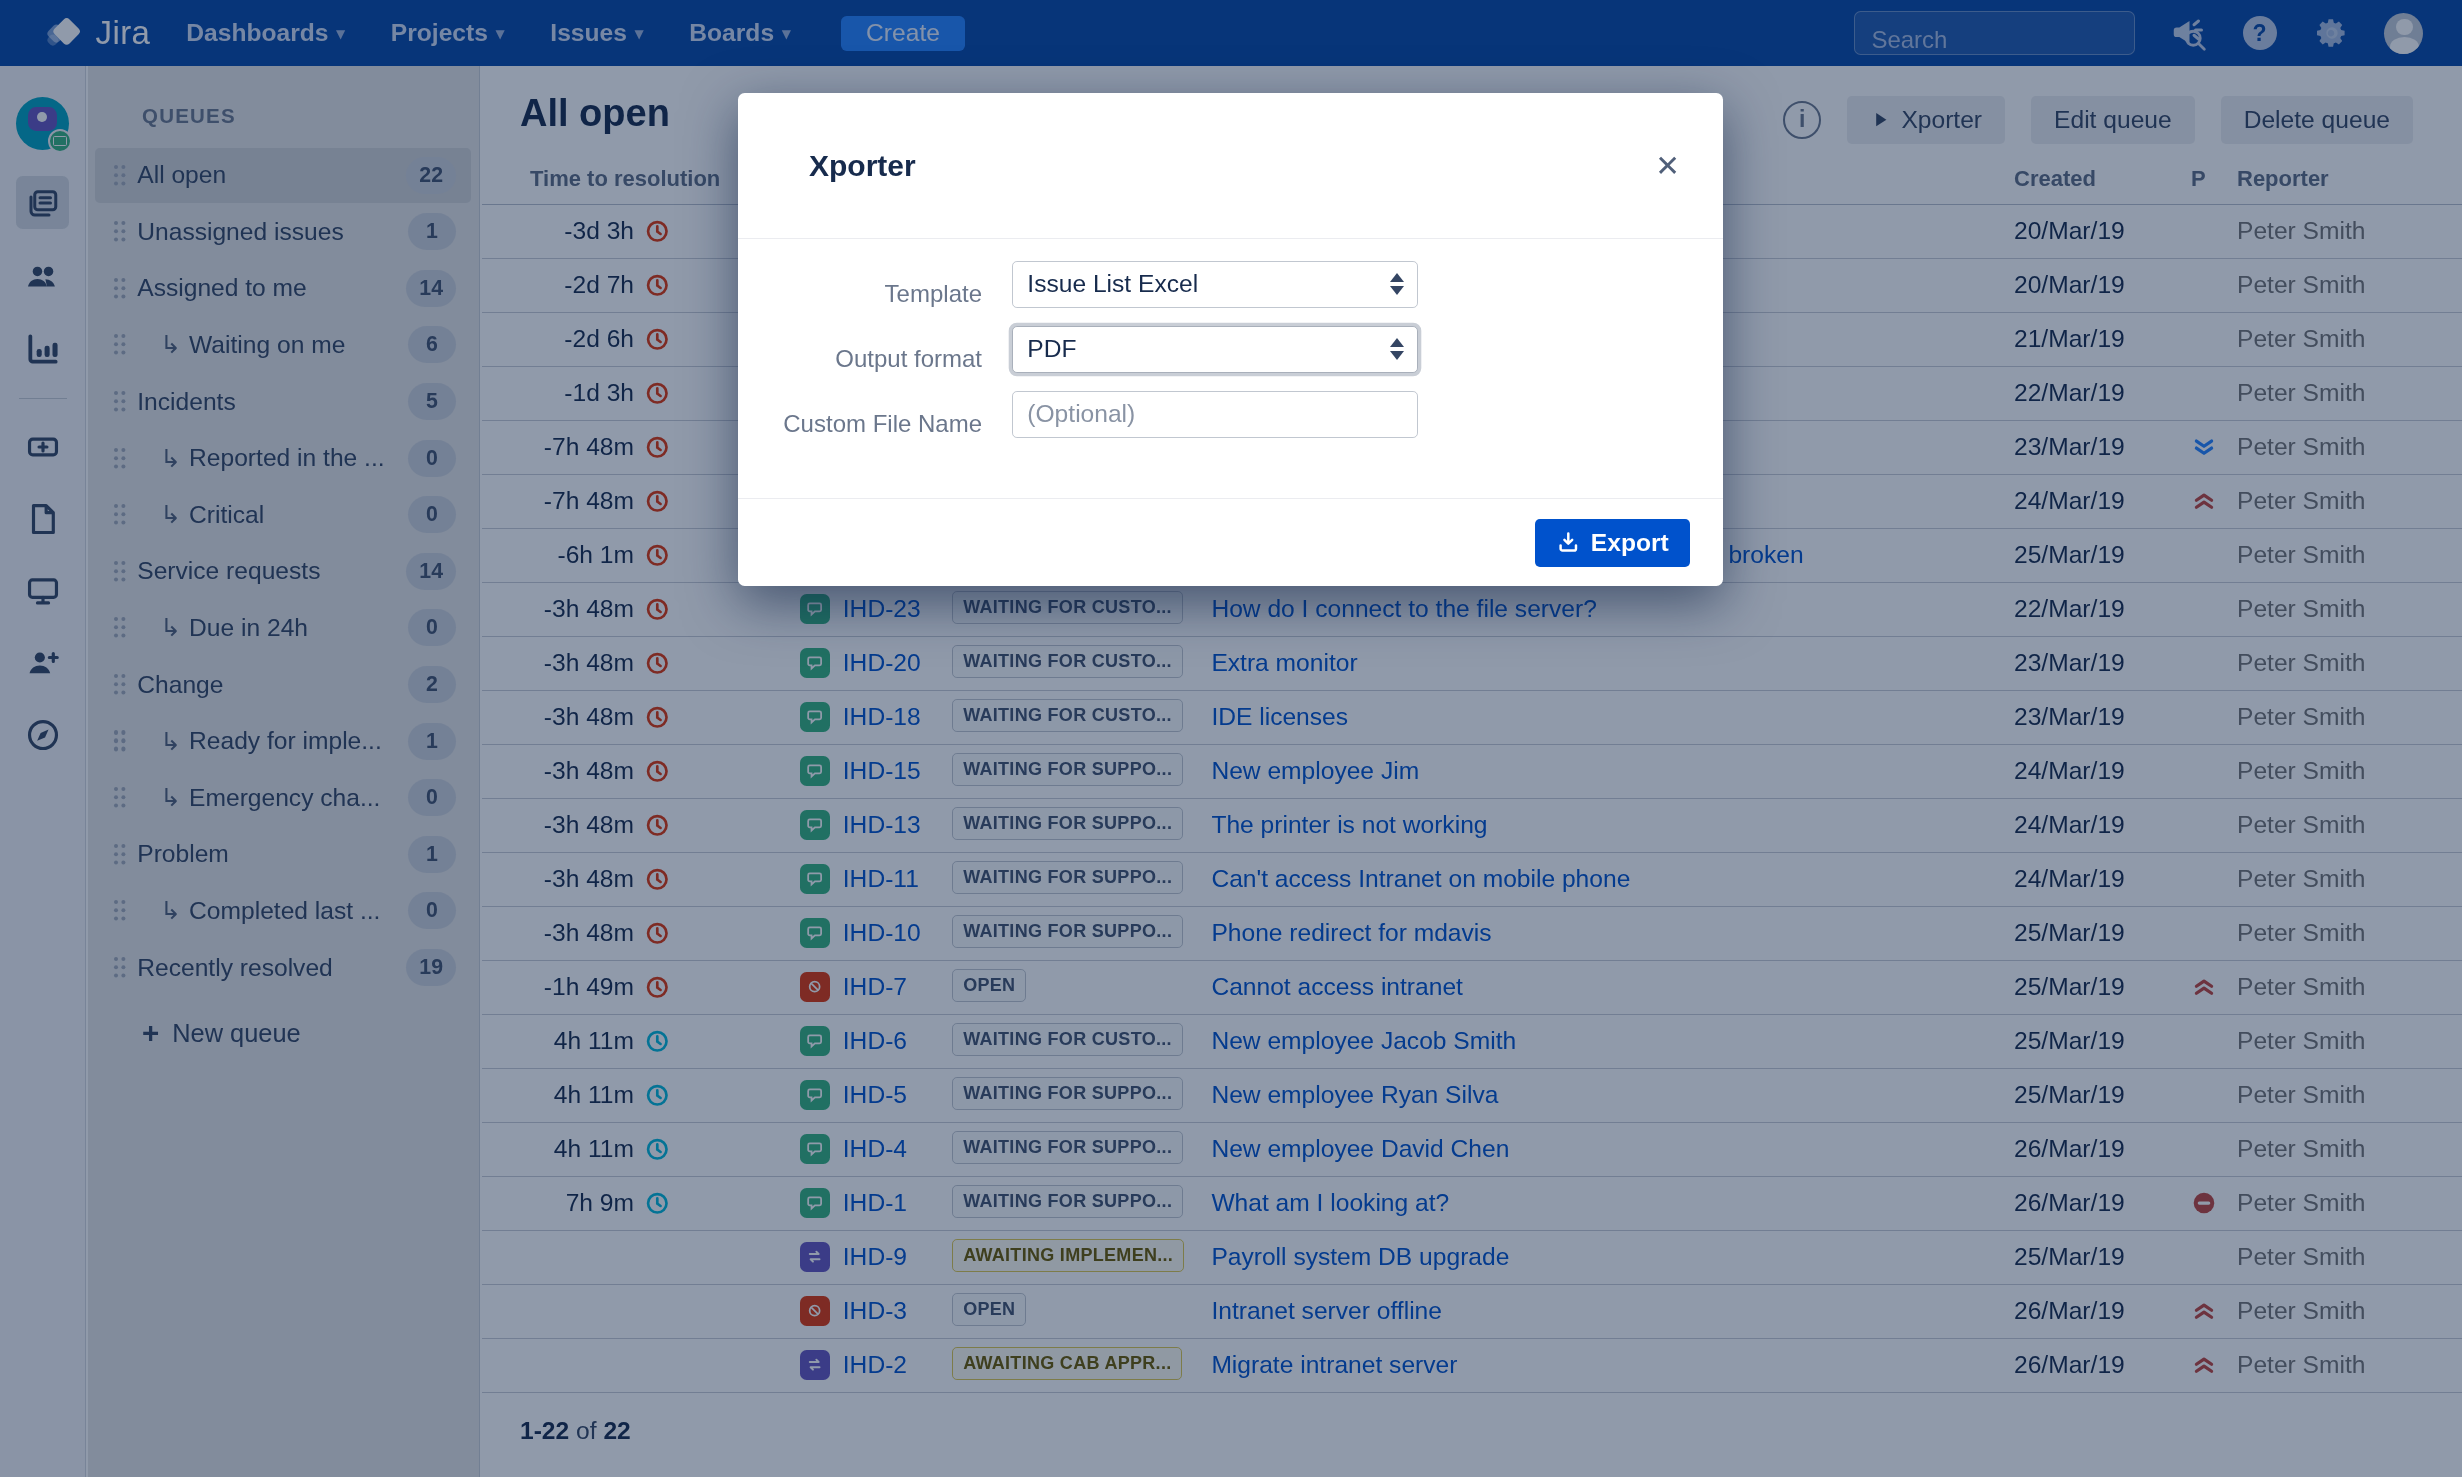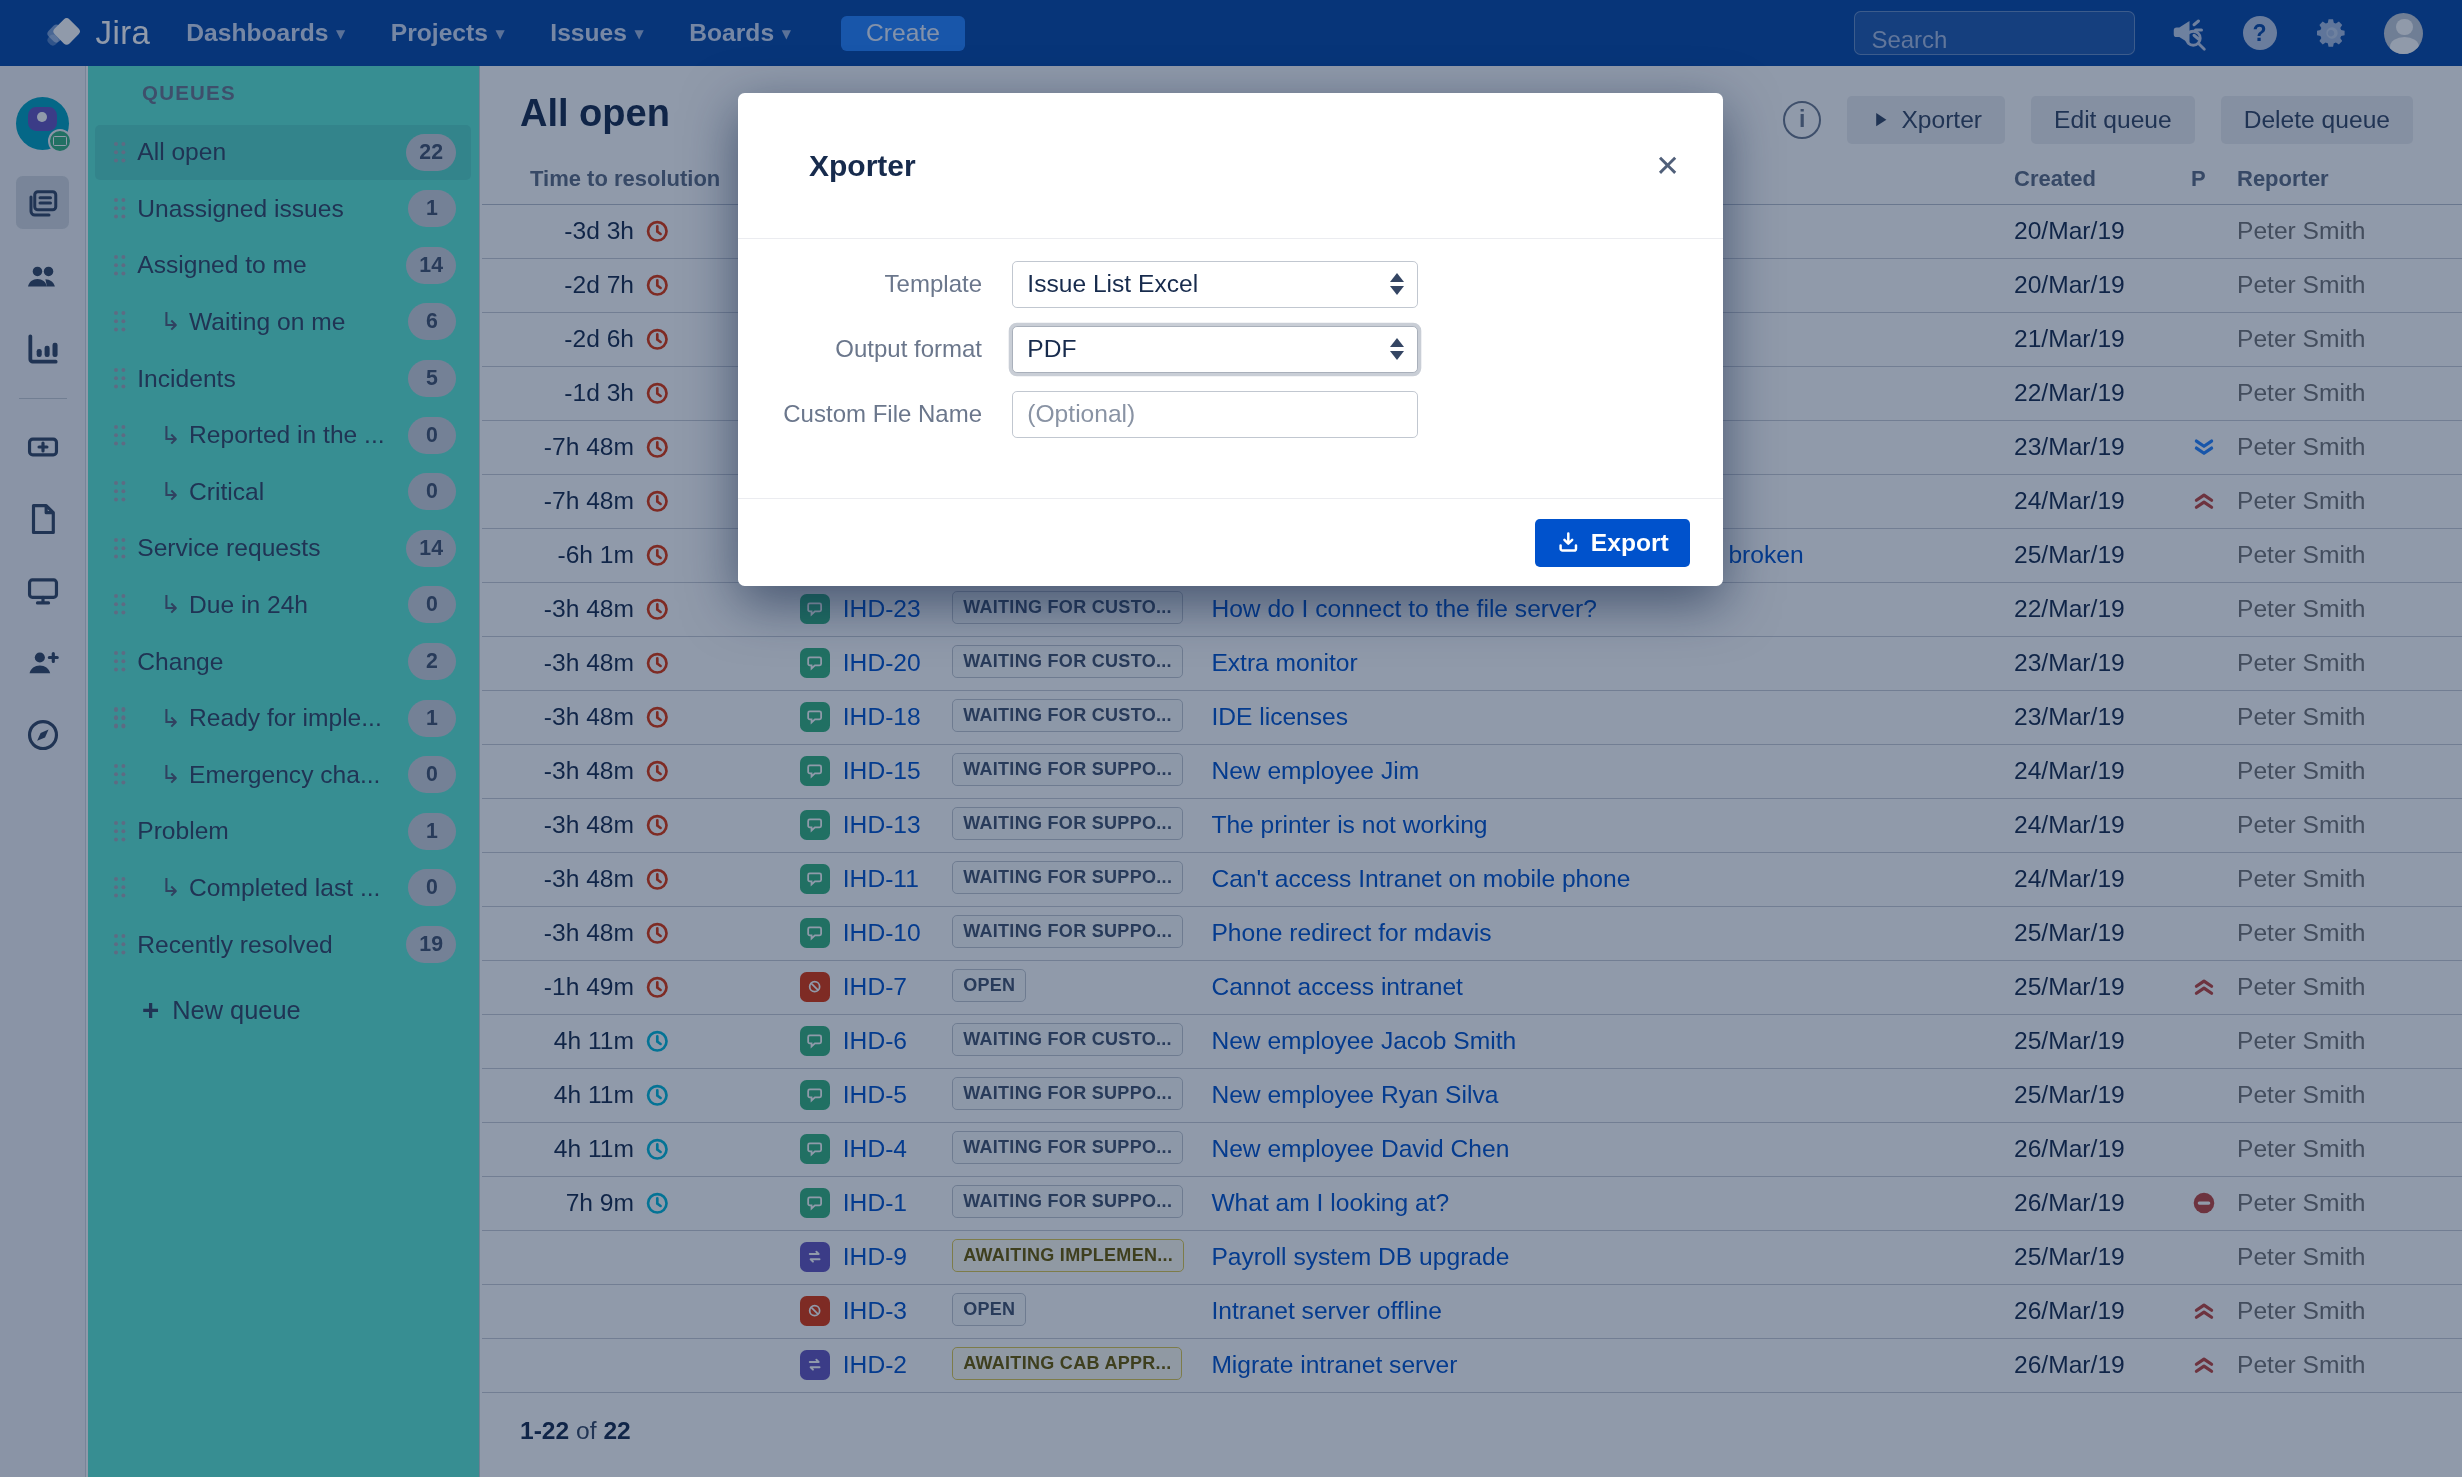--- a/index.html
+++ b/index.html
@@ -44,22 +44,22 @@
   .proj-avatar .badge { position:absolute; right:-3.3px; bottom:-3.3px; width:24.6px; height:24.6px; border-radius:50%;
     background:#36B37E; border:2.5px solid #F4F5F7; display:flex; align-items:center; justify-content:center; }
   .proj-avatar .badge::before { content:""; width:11.5px; height:8.2px; border:1.6px solid #fff; border-radius:1.6px; }
   .rail-tile { width:53px; height:53px; border-radius:6.6px; margin-top:26px; display:flex; align-items:center;
     justify-content:center; cursor:pointer; }
   .rail-tile.sel { background:rgba(9,30,66,0.13); }
   .rail-icon { width:49px; height:49px; margin-top:23px; display:flex; align-items:center; justify-content:center; cursor:pointer; }
   .rail-div { width:48px; height:1.6px; background:#C7CCD4; margin-top:24.6px; }
 
   
-  .queues { position:absolute; left:88px; top:66px; bottom:0; width:392px; background:#5eead4;
-    border-right:1.6px solid #C9CED6; padding-top:15px; }
+  .queues { position:absolute; left:88px; top:66px; bottom:0; width:392px; background:#e5e5e5;
+    border-right:1.6px solid #C9CED6; padding-top:38px; }
   .q-head { font-size:20.5px; font-weight:700; letter-spacing:1.2px; color:#6B778C; margin:0 0 19.7px 54px; }
   .q-item { height:55px; display:flex; align-items:center; margin:0 8.2px 1.6px 6.6px; border-radius:4.9px;
     padding:0 14.8px 0 0; cursor:pointer; }
   .q-item.sel { background:rgba(9,30,66,0.09); }
   .q-drag { width:8.2px; height:21.3px; margin:0 14.8px 0 19.7px; position:relative; flex:none; cursor:grab; }
   .q-drag i { position:absolute; width:4.1px; height:4.1px; border-radius:50%; background:#A2AAB8;
     box-shadow:7.4px 0 0 #A2AAB8, 0 8.2px 0 #A2AAB8, 7.4px 8.2px 0 #A2AAB8, 0 16.4px 0 #A2AAB8, 7.4px 16.4px 0 #A2AAB8; }
   .q-arrow { color:#505F79; font-size:24.6px; margin:0 8.2px 0 23px; display:none; }
   .q-item.sub .q-arrow { display:inline; }
   .q-label { font-size:24.6px; color:#344563; white-space:nowrap; overflow:hidden; }
@@ -114,21 +114,21 @@
   
   .blanket { position:absolute; inset:0; background:rgba(9,30,66,0.45); z-index:50; }
   .modal { position:absolute; left:738px; top:93px; width:985px; height:493px; background:#FFFFFF;
     border-radius:6.6px; box-shadow:0 16.4px 53px rgba(9,30,66,0.55); z-index:60; }
   .m-header { height:146px; display:flex; align-items:center; padding:0 43px 0 71px;
     border-bottom:1.6px solid #EBECF0; }
   .m-title { font-size:30px; font-weight:600; color:#172B4D; }
   .m-close { margin-left:auto; font-size:29.5px; color:#505F79; background:none; border:none; cursor:pointer;
     font-family:"Liberation Sans", sans-serif; }
   .m-body { position:absolute; top:148px; left:0; right:0; bottom:88px; padding-top:19.7px; }
-  .m-row { display:flex; align-items:center; margin-bottom:18px; }
+  .m-row { display:flex; align-items:flex-end; margin-bottom:18px; }
   .m-label { width:244px; text-align:right; margin-right:29.5px; font-size:24px; color:#6B778C; }
   .m-ctrl { width:406px; height:47px; border:1.6px solid #C1C7D0; border-radius:4.9px; background:#fff;
     display:flex; align-items:center; padding:0 13px 0 14.8px; font-size:24.6px; color:#172B4D; cursor:pointer; }
   .m-ctrl.focused { border-color:#A9B0BB; box-shadow:0 0 0 3.3px #C9CED6; }
   .m-ctrl .val { flex:1; white-space:nowrap; overflow:hidden; }
   .spinner { display:flex; flex-direction:column; gap:4.1px; align-items:center; }
   .spinner i { width:0; height:0; border-left:7.4px solid transparent; border-right:7.4px solid transparent; }
   .spinner .up { border-bottom:9px solid #344563; }
   .spinner .dn { border-top:9px solid #344563; }
   .m-ctrl input { border:none; outline:none; width:100%; font-size:24.6px; color:#172B4D;

